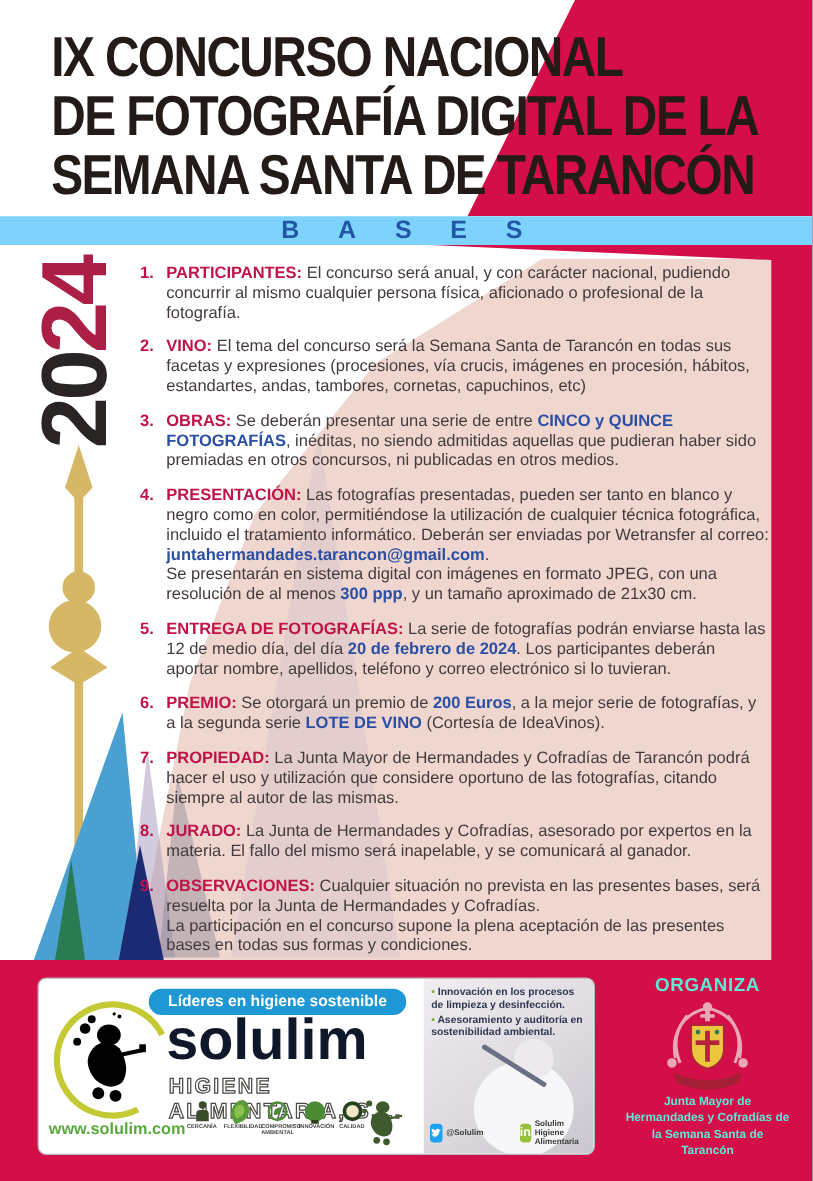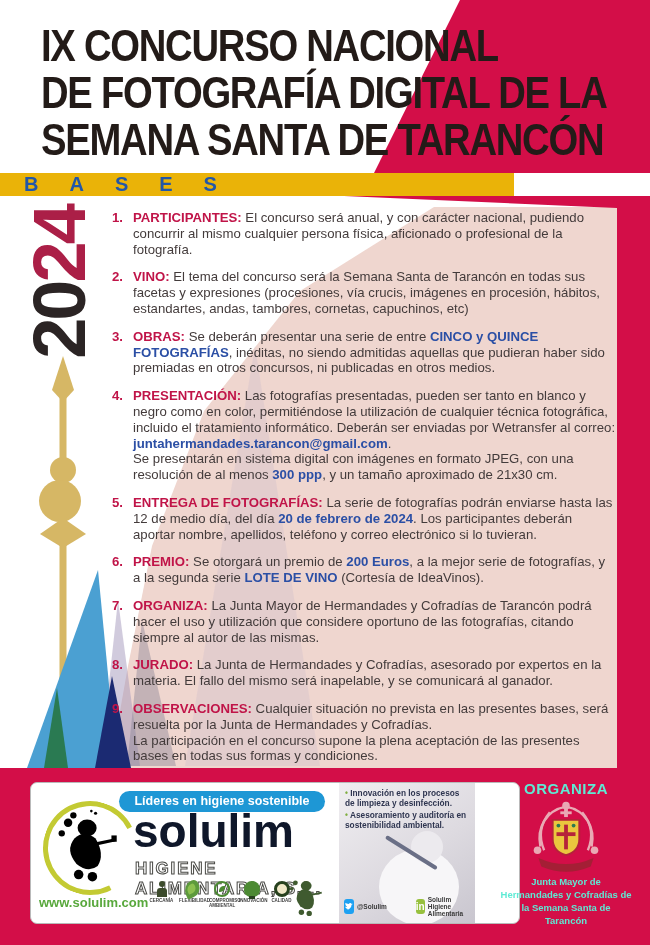--- a/index.html
+++ b/index.html
@@ -6,22 +6,22 @@
   .poster{position:relative;width:650px;height:945px;margin:0 auto;background:#fff;overflow:hidden;
           font-family:"Liberation Sans",sans-serif;outline:1px solid #cfcfcf;}
   
   .header{position:absolute;left:13px;top:0;width:650px;height:173px;background:#fff;}
   .header-wedge{position:absolute;left:0;top:0;width:650px;height:173px;background:#d30e48;
                 clip-path:polygon(447px 0,650px 0,650px 173px,361px 173px);}
   .title{position:absolute;left:28px;top:22px;width:730px;margin:0;color:#231b18;
          font-size:45px;line-height:47px;font-weight:bold;letter-spacing:-1.5px;
          transform:scaleX(.85);transform-origin:left top;white-space:nowrap;}
   
-  .bases-band{position:absolute;left:0;top:173px;width:514px;height:23px;background:#eab308;
-              text-align:left;}
+  .bases-band{position:absolute;left:0;top:173px;width:650px;height:23px;background:#7dd3fc;
+              text-align:center;}
   .bases-band span{display:inline-block;margin-left:1.2em;color:#2257a8;font-weight:bold;
                    font-size:20px;line-height:23px;letter-spacing:1.55em;}
   
   .main{position:absolute;left:0;top:196px;width:650px;height:572px;background:#fff;}
   .pink{position:absolute;left:0;top:0;width:650px;height:572px;background:#efd6cf;
         clip-path:polygon(434px 11px,617px 11px,617px 572px,112px 572px,112px 560px,128px 470px,152px 350px,204px 215px,300px 95px);}
   .deco{position:absolute;left:0;top:0;}
   .crimson-overlay{position:absolute;left:0;top:0;width:650px;height:572px;background:#d30e48;
         clip-path:polygon(344px 0,650px 0,650px 572px,617px 572px,617px 12px);pointer-events:none;}
   .year{position:absolute;left:8px;top:6px;width:102px;height:160px;display:flex;align-items:center;justify-content:center;}
@@ -30,21 +30,21 @@
   
   .rules{position:absolute;left:112px;top:14px;width:504px;color:#433b3b;
          font-size:13.2px;line-height:15.8px;}
   .rule{display:flex;margin:0 0 12px 0;}
   .rule .num{flex:0 0 21px;color:#c01448;font-weight:bold;}
   .rule .label{color:#c01448;font-weight:bold;}
   .rule .accent{color:#2b4fa5;font-weight:bold;}
   
   .footer{position:absolute;left:0;top:768px;width:650px;height:177px;background:#d30e48;}
   .ad-box{position:absolute;left:30px;top:14px;width:444px;height:140px;background:#fff;
-          border:1px solid #b9b9b9;border-radius:7px;overflow:hidden;padding-left:44px;}
+          border:1px solid #b9b9b9;border-radius:7px;overflow:hidden;}
   .ad-left{position:absolute;left:0;top:0;width:308px;height:140px;}
   .badge{position:absolute;left:88px;top:8px;width:206px;height:21px;background:#1e97d5;border-radius:11px;
          color:#fff;font-weight:bold;font-size:12.5px;line-height:21px;text-align:center;}
   .logo-circle{position:absolute;left:12px;top:18px;width:84px;height:84px;border-radius:50%;
                border:5px solid #c3ca33;border-right-color:transparent;transform:rotate(18deg);}
   .logo-mascot{position:absolute;left:22px;top:26px;width:64px;height:74px;}
   .wordmark{position:absolute;left:102px;top:26px;color:#0f172a;font-size:46px;font-weight:bold;letter-spacing:0px;line-height:44px;}
   .subtitle{position:absolute;left:104px;top:76px;color:#fff;font-size:17px;font-weight:bold;letter-spacing:1.8px;
             -webkit-text-stroke:1px #4a4a46;}
   .website{position:absolute;left:8px;top:112px;color:#58a83c;font-size:13px;font-weight:bold;}
@@ -138,21 +138,21 @@
         <div class="rule">
           <span class="num">5.</span>
           <span class="body"><span class="label">ENTREGA DE FOTOGRAFÍAS:</span><span> La serie de fotografías podrán enviarse hasta las 12 de medio día, del día </span><span class="accent">20 de febrero de 2024</span><span>. Los participantes deberán aportar nombre, apellidos, teléfono y correo electrónico si lo tuvieran.</span></span>
         </div>
         <div class="rule">
           <span class="num">6.</span>
           <span class="body"><span class="label">PREMIO:</span><span> Se otorgará un premio de </span><span class="accent">200 Euros</span><span>, a la mejor serie de fotografías, y a la segunda serie </span><span class="accent">LOTE DE VINO</span><span> (Cortesía de IdeaVinos).</span></span>
         </div>
         <div class="rule">
           <span class="num">7.</span>
-          <span class="body"><span class="label">ORGANIZA:</span><span> La Junta Mayor de Hermandades y Cofradías de Tarancón podrá hacer el uso y utilización que considere oportuno de las fotografías, citando siempre al autor de las mismas.</span></span>
+          <span class="body"><span class="label">PROPIEDAD:</span><span> La Junta Mayor de Hermandades y Cofradías de Tarancón podrá hacer el uso y utilización que considere oportuno de las fotografías, citando siempre al autor de las mismas.</span></span>
         </div>
         <div class="rule">
           <span class="num">8.</span>
           <span class="body"><span class="label">JURADO:</span><span> La Junta de Hermandades y Cofradías, asesorado por expertos en la materia. El fallo del mismo será inapelable, y se comunicará al ganador.</span></span>
         </div>
         <div class="rule">
           <span class="num">9.</span>
           <span class="body"><span class="label">OBSERVACIONES:</span><span> Cualquier situación no prevista en las presentes bases, será resuelta por la Junta de Hermandades y Cofradías.</span><br><span>La participación en el concurso supone la plena aceptación de las presentes bases en todas sus formas y condiciones.</span></span>
         </div>
       </div>

